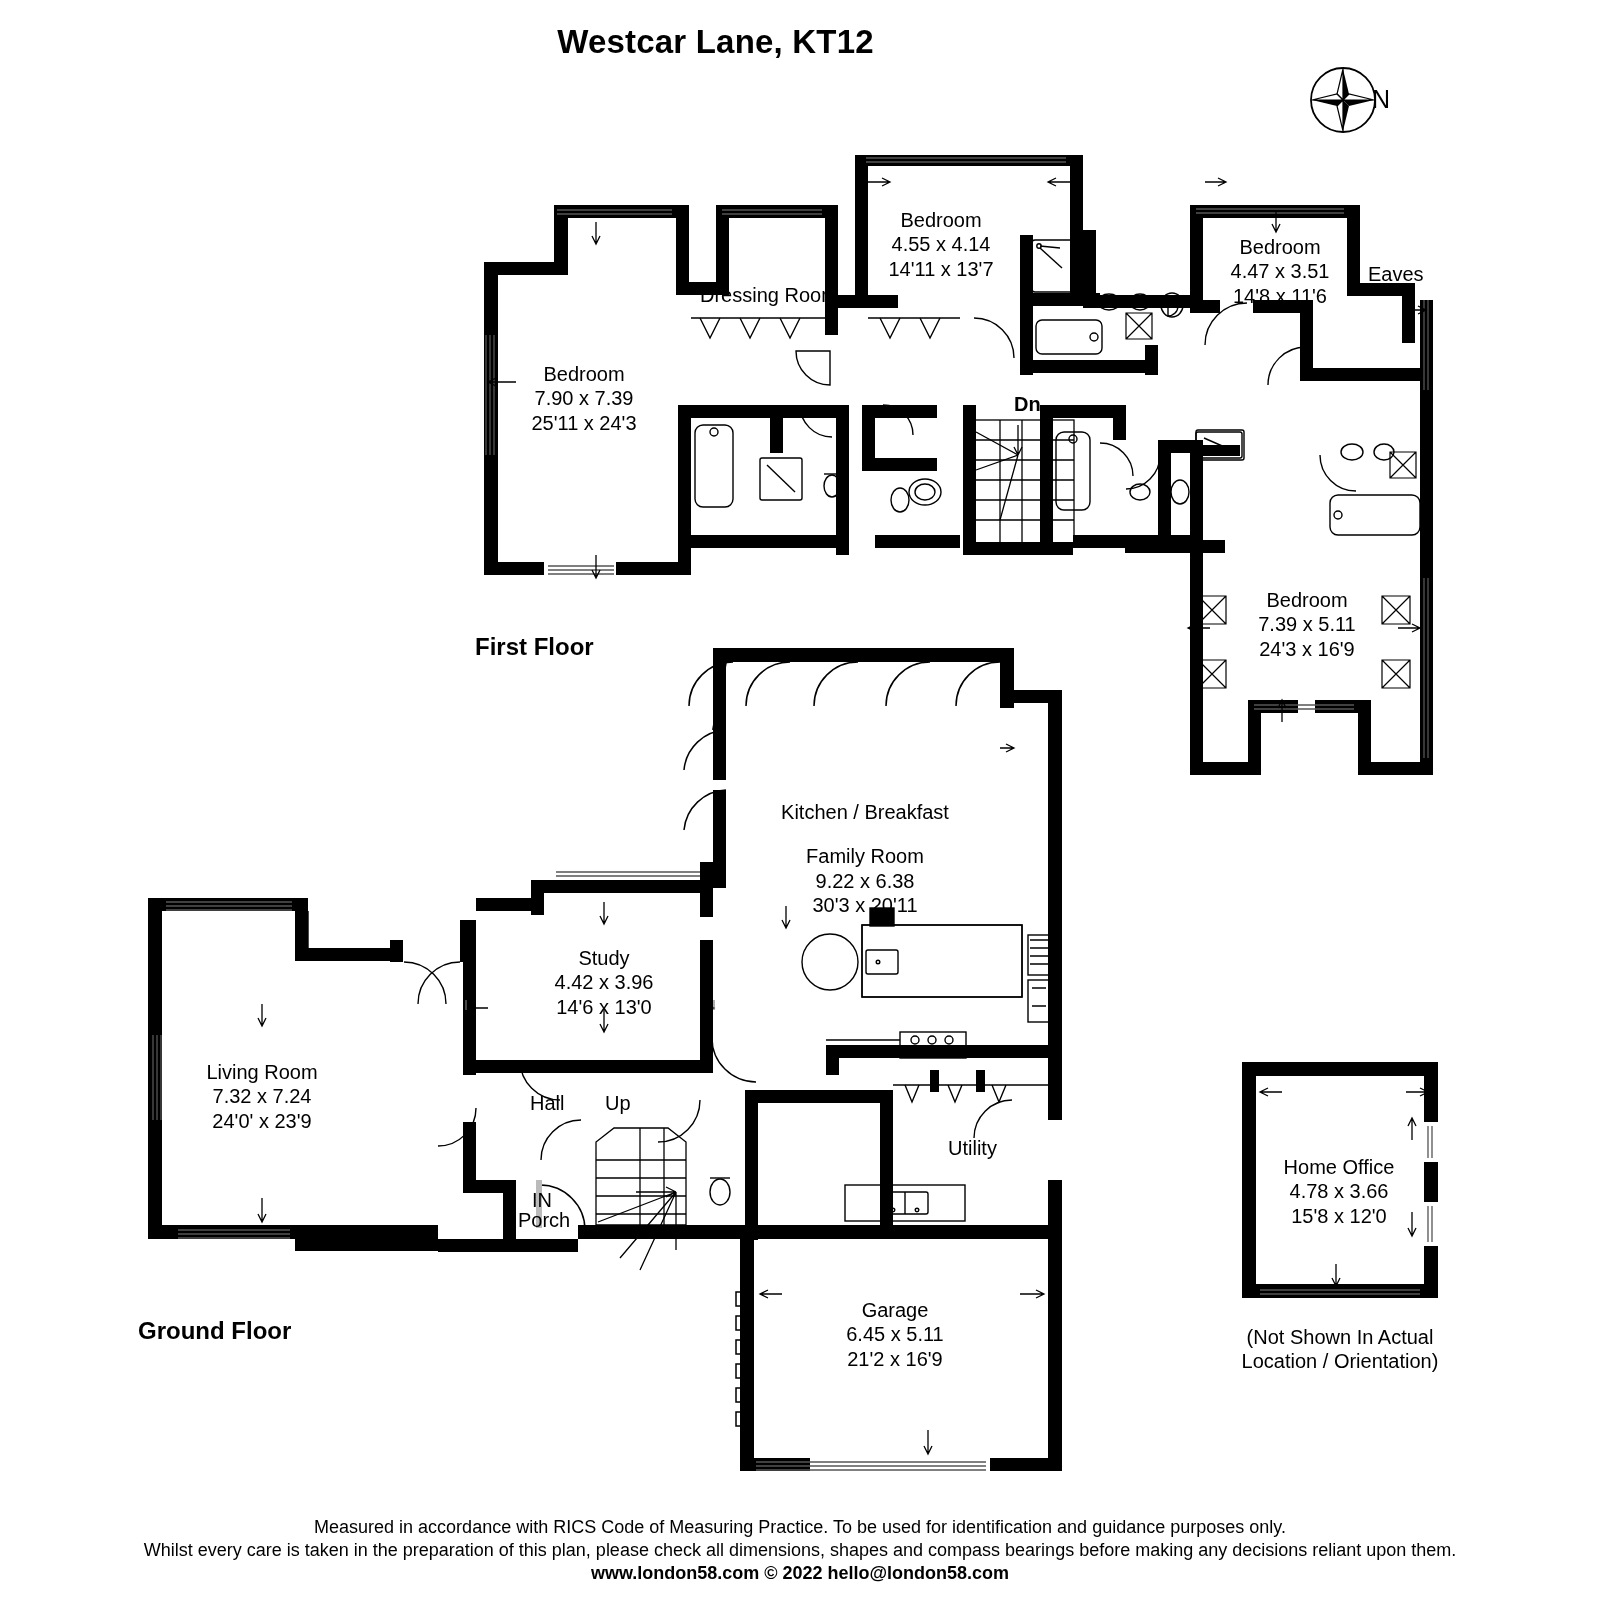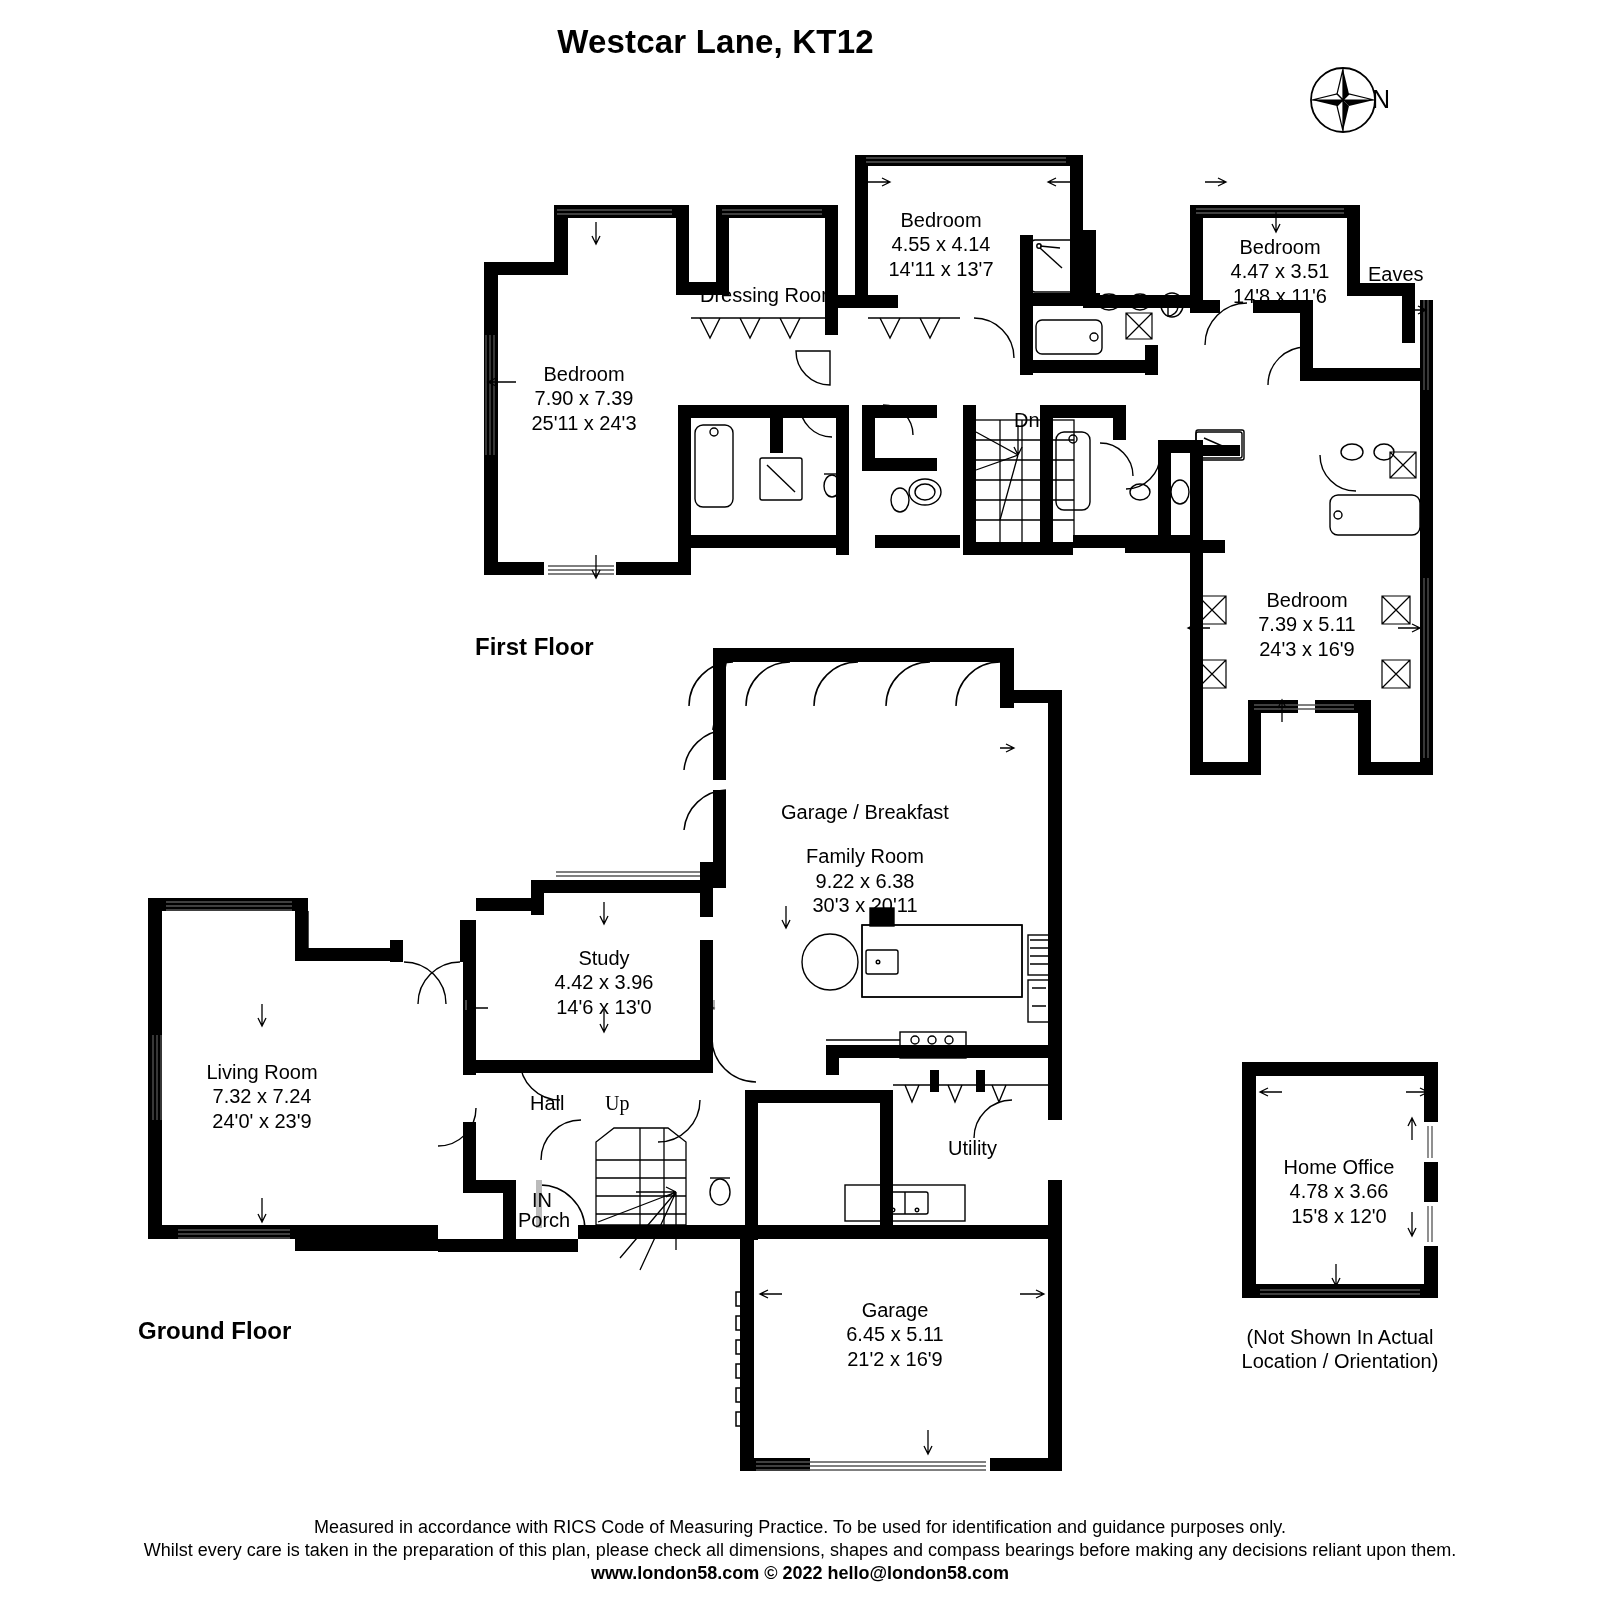--- a/index.html
+++ b/index.html
@@ -433,51 +433,51 @@
 
 <div class="lbl room" style="left:1368px;top:262px;">Eaves</div>
 
 <div style="position:absolute;left:499px;top:362px;width:170px;">
   <div class="lbl room" style="position:static;">Bedroom</div>
   <div class="lbl room" style="position:static;">7.90 x 7.39</div>
   <div class="lbl room" style="position:static;">25'11 x 24'3</div>
 </div>
 
 <div class="lbl room" style="left:700px;top:283px;">Dressing Room</div>
-<div class="lbl room" style="left:1014px;top:408px;">Dn</div>
+<div class="lbl room" style="left:1014px;top:392px;font-weight:bold;">Dn</div>
 
 <div style="position:absolute;left:1222px;top:588px;width:170px;">
   <div class="lbl room" style="position:static;">Bedroom</div>
   <div class="lbl room" style="position:static;">7.39 x 5.11</div>
   <div class="lbl room" style="position:static;">24'3 x 16'9</div>
 </div>
 
 <div class="lbl floorlbl" style="left:138px;top:1316px;">Ground Floor</div>
 
 <div style="position:absolute;left:770px;top:800px;width:190px;">
-  <div class="lbl room" style="position:static;">Garage / Breakfast</div>
+  <div class="lbl room" style="position:static;">Kitchen / Breakfast</div>
   <div class="lbl room" style="position:static;margin-top:20px;">Family Room</div>
   <div class="lbl room" style="position:static;">9.22 x 6.38</div>
   <div class="lbl room" style="position:static;">30'3 x 20'11</div>
 </div>
 
 <div style="position:absolute;left:514px;top:946px;width:180px;">
   <div class="lbl room" style="position:static;">Study</div>
   <div class="lbl room" style="position:static;">4.42 x 3.96</div>
   <div class="lbl room" style="position:static;">14'6 x 13'0</div>
 </div>
 
 <div style="position:absolute;left:182px;top:1060px;width:160px;">
   <div class="lbl room" style="position:static;">Living Room</div>
   <div class="lbl room" style="position:static;">7.32 x 7.24</div>
   <div class="lbl room" style="position:static;">24'0' x 23'9</div>
 </div>
 
 <div class="lbl room" style="left:530px;top:1091px;">Hall</div>
-<div class="lbl room" style="left:605px;top:1091px;font-family:Liberation Serif, serif;">Up</div>
+<div class="lbl room" style="left:605px;top:1091px;">Up</div>
 <div class="lbl room" style="left:532px;top:1188px;">IN</div>
 <div class="lbl room" style="left:518px;top:1208px;">Porch</div>
 <div class="lbl room" style="left:948px;top:1136px;">Utility</div>
 
 <div style="position:absolute;left:815px;top:1298px;width:160px;">
   <div class="lbl room" style="position:static;">Garage</div>
   <div class="lbl room" style="position:static;">6.45 x 5.11</div>
   <div class="lbl room" style="position:static;">21'2 x 16'9</div>
 </div>
 

